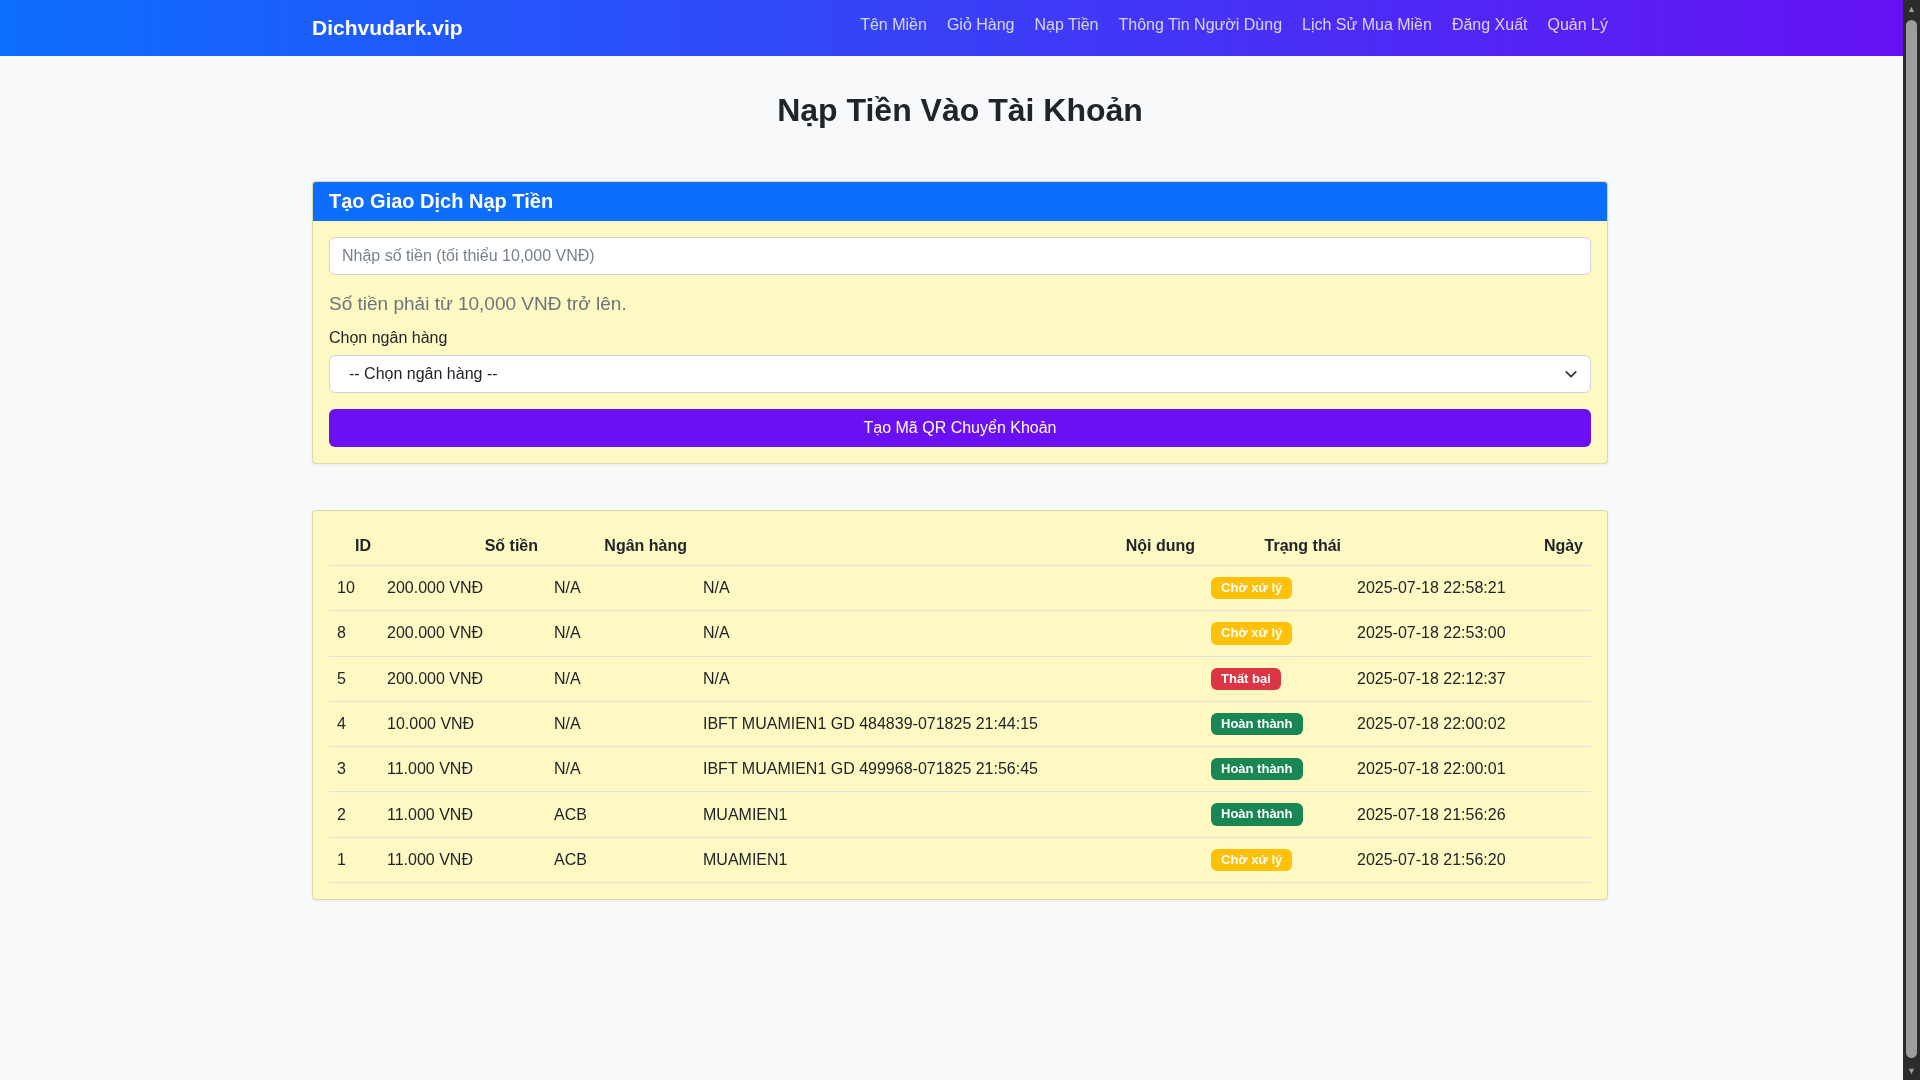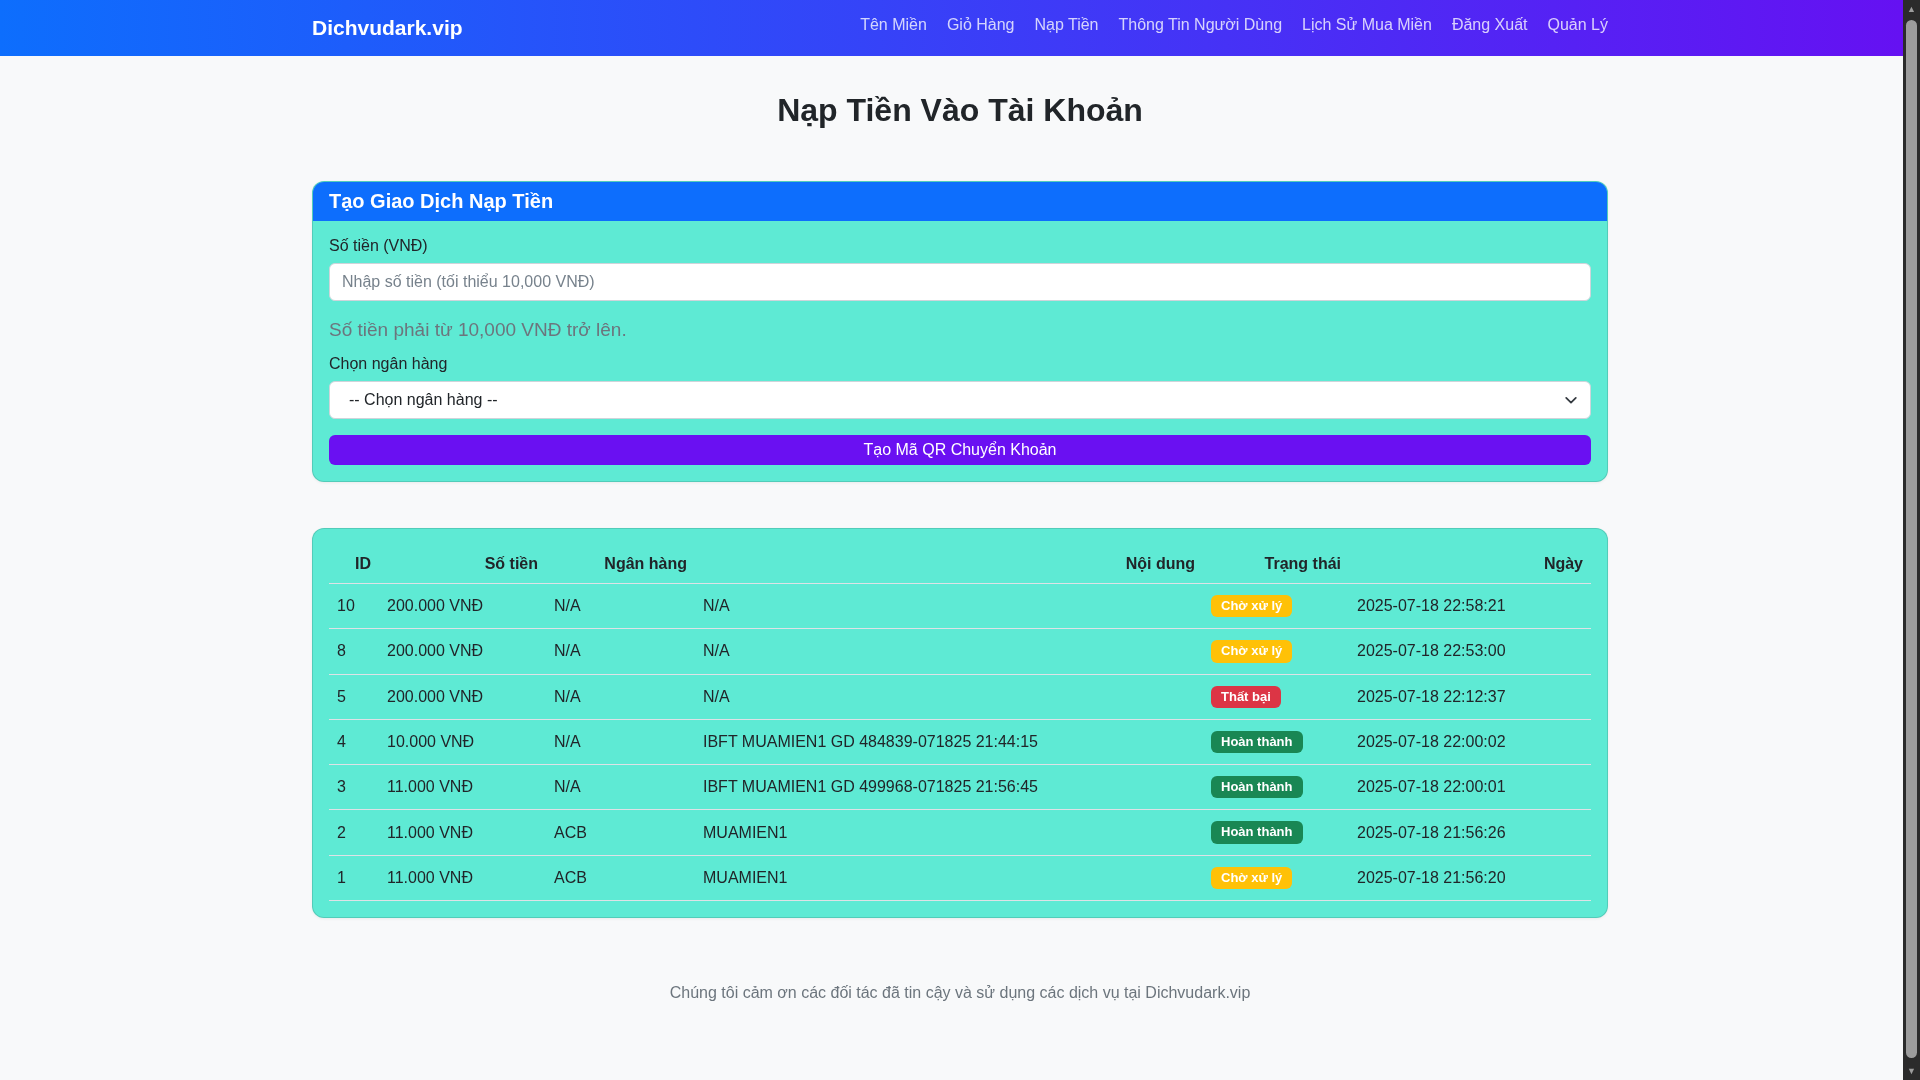--- a/index.html
+++ b/index.html
@@ -47,23 +47,23 @@
     text-align: center;
     font-size: 32px;
     font-weight: 700;
     color: #212529;
     margin-top: 36px;
     margin-bottom: 52px;
   }
 
   
   .card {
-    background: #5eead4;
+    background: #fef9c3;
     border: 1px solid rgba(0,0,0,0.125);
-    border-radius: 12px;
+    border-radius: 4px;
     box-shadow: 0 1px 3px rgba(0,0,0,0.06);
     overflow: hidden;
   }
   .card-header {
     padding: 8px 16px;
     font-size: 20px;
     font-weight: 600;
     color: #ffffff;
   }
   .card-header.primary { background: #0d6efd; }
@@ -106,21 +106,21 @@
     position: absolute;
     right: 12px;
     top: 50%;
     transform: translateY(-50%);
     width: 14px; height: 14px;
   }
 
   .btn-primary-qr {
     display: block;
     width: 100%;
-    height: 30px;
+    height: 38px;
     margin-top: 16px;
     background: #6a10f2;
     border: none;
     border-radius: 6px;
     color: #ffffff;
     font-size: 16px;
     font-family: inherit;
     cursor: pointer;
   }
 
@@ -216,21 +216,20 @@
 </nav>
 
 <main class="container">
 
   <h1 class="page-title">Nạp Tiền Vào Tài Khoản</h1>
 
   <section class="card">
     <div class="card-header primary">Tạo Giao Dịch Nạp Tiền</div>
     <div class="card-body">
 
-      <label class="form-label">Số tiền (VNĐ)</label>
       <input class="text-input" type="text" placeholder="Nhập số tiền (tối thiểu 10,000 VNĐ)" style="">
       <div class="form-help">Số tiền phải từ 10,000 VNĐ trở lên.</div>
 
       <label class="form-label mt-form">Chọn ngân hàng</label>
       <div class="select">
         <span>-- Chọn ngân hàng --</span>
         <svg class="chev" viewBox="0 0 16 16" fill="none">
           <path d="M2.5 5.5 L8 11 L13.5 5.5" stroke="#343a40" stroke-width="2" stroke-linecap="round" stroke-linejoin="round"></path>
         </svg>
       </div>
@@ -315,21 +314,20 @@
             <td>ACB</td>
             <td>MUAMIEN1</td>
             <td><span class="badge st-pending">Chờ xử lý</span></td>
             <td>2025-07-18 21:56:20</td>
           </tr>
         </tbody>
       </table>
     </div>
   </section>
 
-  <footer class="footer">Chúng tôi cảm ơn các đối tác đã tin cậy và sử dụng các dịch vụ tại Dichvudark.vip</footer>
 
 </main>
 
 <div class="scrollbar">
   <div class="arrow up">▲</div>
   <div class="thumb"></div>
   <div class="arrow down">▼</div>
 </div>
 
 </body></html>

